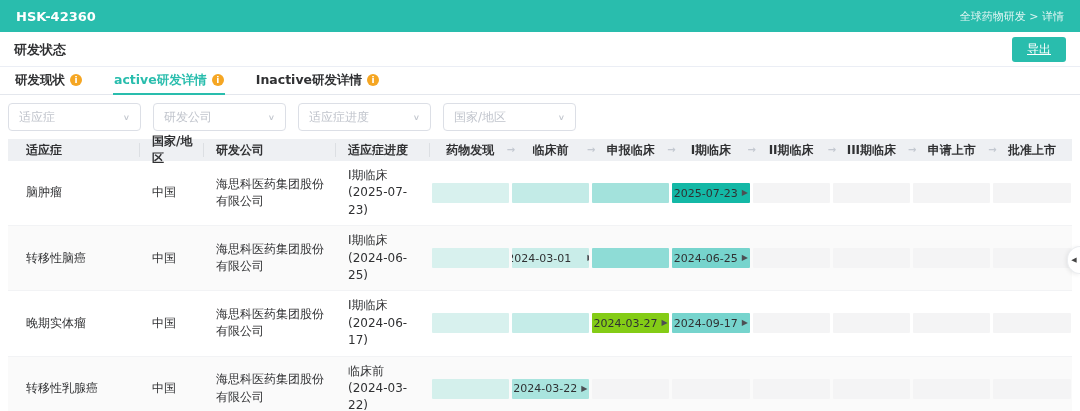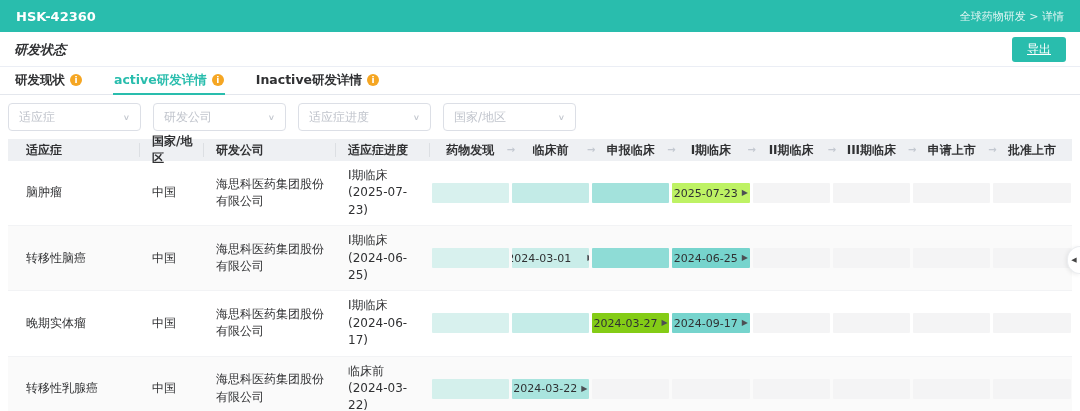--- a/index.html
+++ b/index.html
@@ -16,21 +16,21 @@
     display: flex; align-items: center; justify-content: space-between;
     padding: 16px 16px;
   }
   .topbar .title { color: #fff; font-size: 13px; font-weight: bold; }
   .topbar .breadcrumb { color: rgba(255,255,255,.85); font-size: 11px; cursor: pointer; }
   
   .section-header {
     display: flex; align-items: center; justify-content: space-between;
     padding: 7px 14px 6px 14px; height: 34px;
   }
-  .section-title { font-size: 13px; font-weight: bold; font-style: italic; }
+  .section-title { font-size: 13px; font-weight: bold; }
   .export-btn {
     background: var(--brand, #29bdad); color: #fff; font-size: 12px;
     border: none; border-radius: 3px; padding: 4px 15px; cursor: pointer;
     font-family: inherit;
     text-decoration: underline;
   }
   .divider { border: none; border-top: 1px solid #ebeef5; }
   
   .tabs {
     display: flex; gap: 30px; padding: 0 14px;
@@ -183,21 +183,21 @@
         <div class="td indication">脑肿瘤</div>
         <div class="td">中国</div>
         <div class="td">海思科医药集团股份有限公司</div>
         <div class="td">
           <div>I期临床</div>
           <div>(2025-07-23)</div>
         </div>
         <div class="bar" style="background: rgb(216, 241, 238);"></div>
         <div class="bar" style="background: rgb(195, 235, 231);"></div>
         <div class="bar" style="background: rgb(163, 226, 220);"></div>
-        <div class="bar filled-date" style="background: #bef264;">
+        <div class="bar filled-date" style="background: #14b8a6;">
           <span>2025-07-23</span>
           <span class="play-icon">▶</span>
         </div>
         <div class="bar" style="background: rgb(244, 244, 245);"></div>
         <div class="bar" style="background: rgb(244, 244, 245);"></div>
         <div class="bar" style="background: rgb(244, 244, 245);"></div>
         <div class="bar" style="background: rgb(244, 244, 245);"></div>
       </div>
       <div class="grid-row tr">
         <div class="td indication">转移性脑癌</div>

